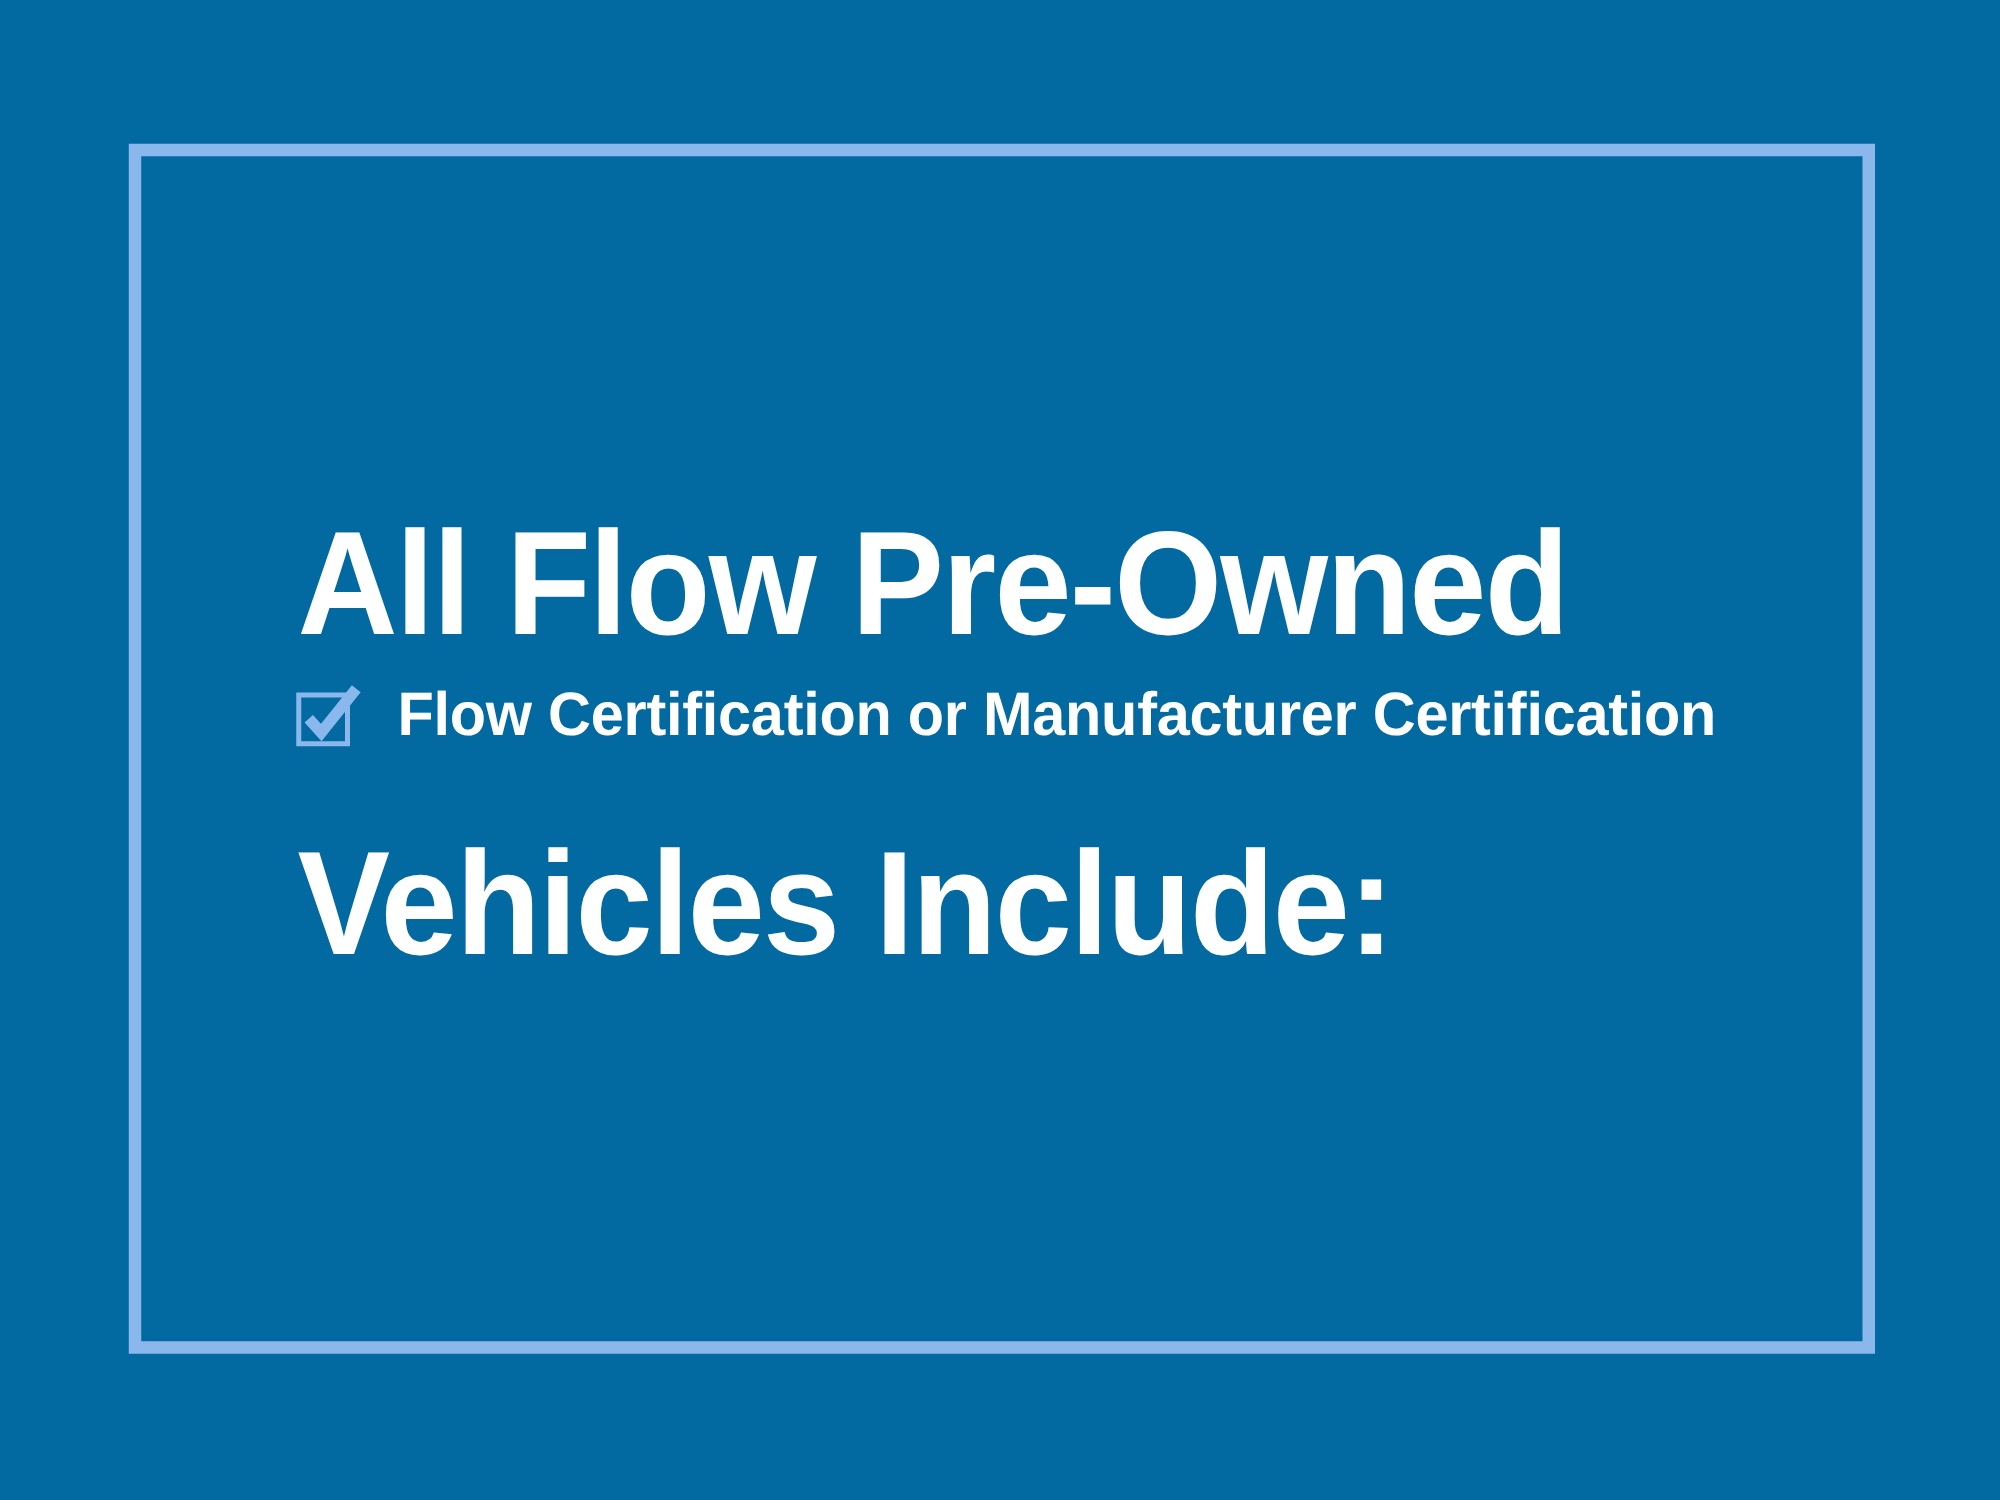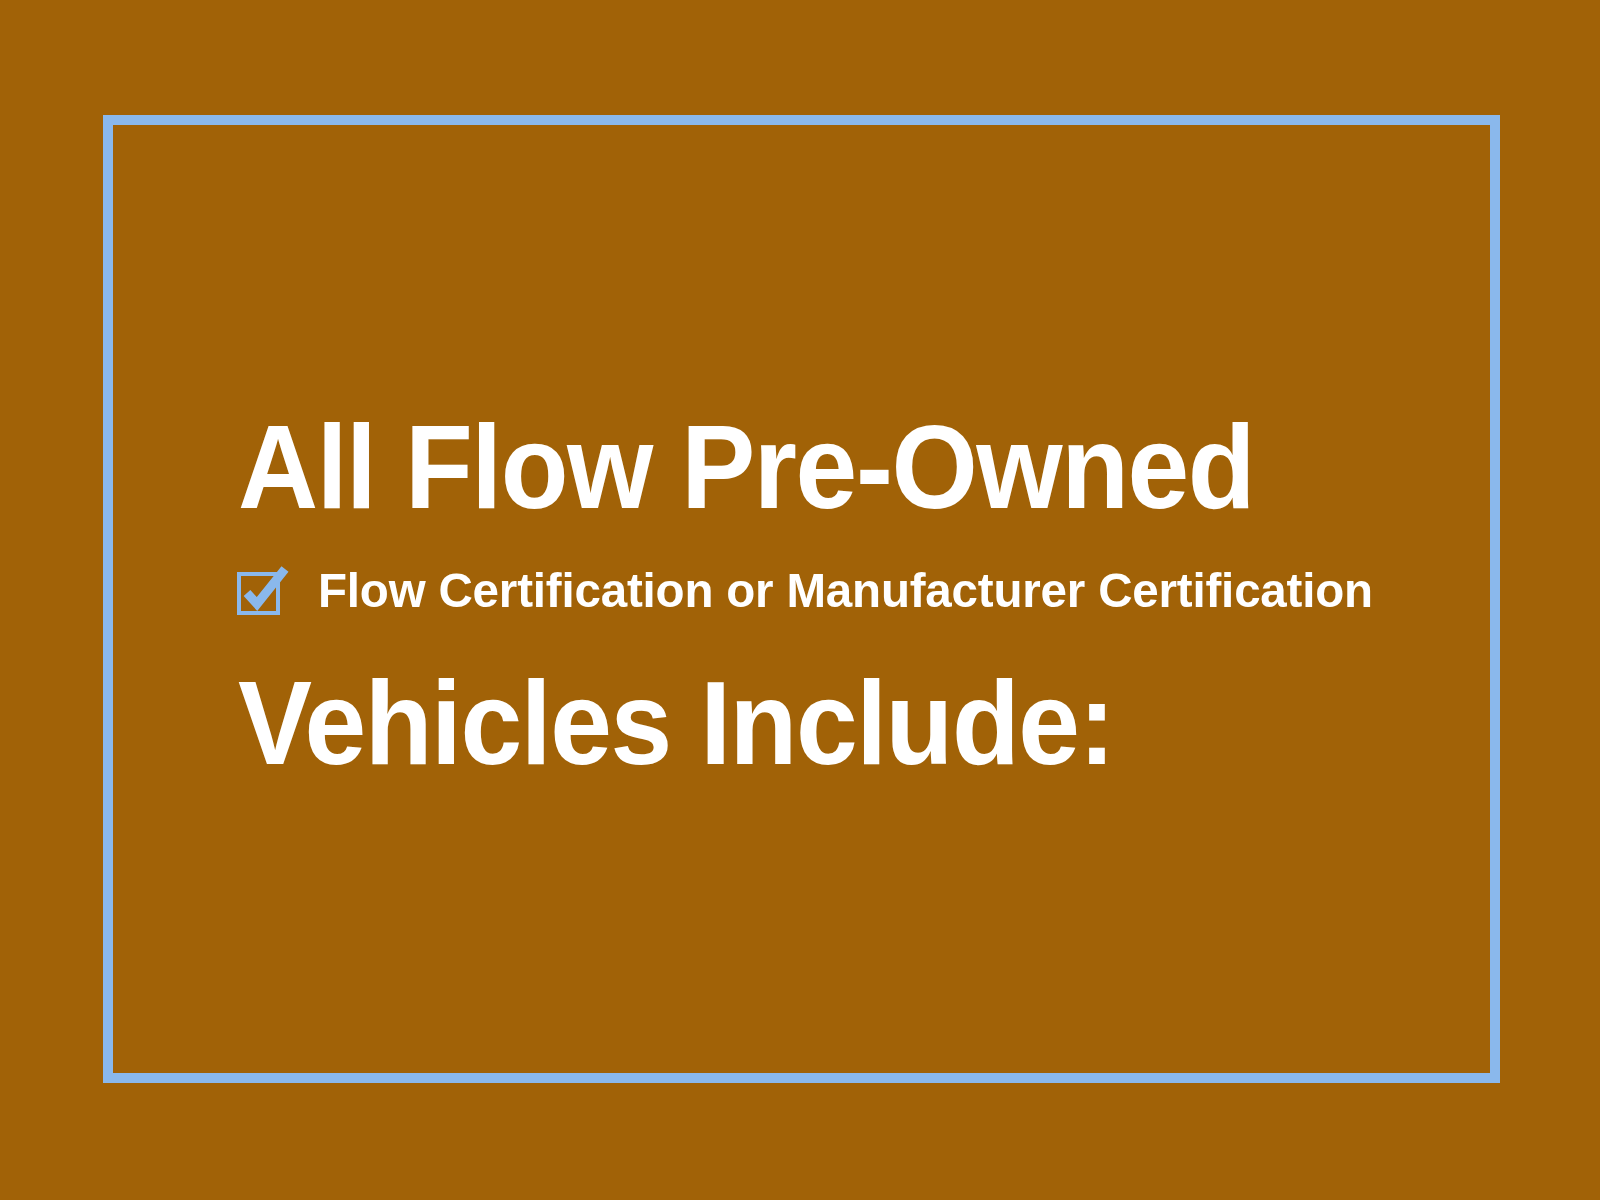--- a/index.html
+++ b/index.html
@@ -13,21 +13,21 @@
     background: #0d4d8e;
     font-family: "Liberation Sans", "DejaVu Sans", sans-serif;
     overflow: hidden;
     -webkit-font-smoothing: antialiased;
   }
 
   .poster {
     position: relative;
     width: 1600px;
     height: 1200px;
-    background: #a16207;
+    background: #0369a1;
     box-sizing: border-box;
   }
 
   
   .frame {
     position: absolute;
     left: 103px;
     top: 115px;
     width: 1397px;
     height: 968px;
@@ -58,21 +58,21 @@
 
   
   .checklist {
     position: absolute;
     left: 236px;
     top: 528px;
     width: 1220px;
   }
   .check-row {
     display: flex;
-    align-items: flex-end;
+    align-items: center;
     height: 88px;
   }
   .check-box-wrap {
     width: 82px;
     flex: 0 0 82px;
     display: flex;
     align-items: center;
     justify-content: flex-start;
     position: relative;
   }

